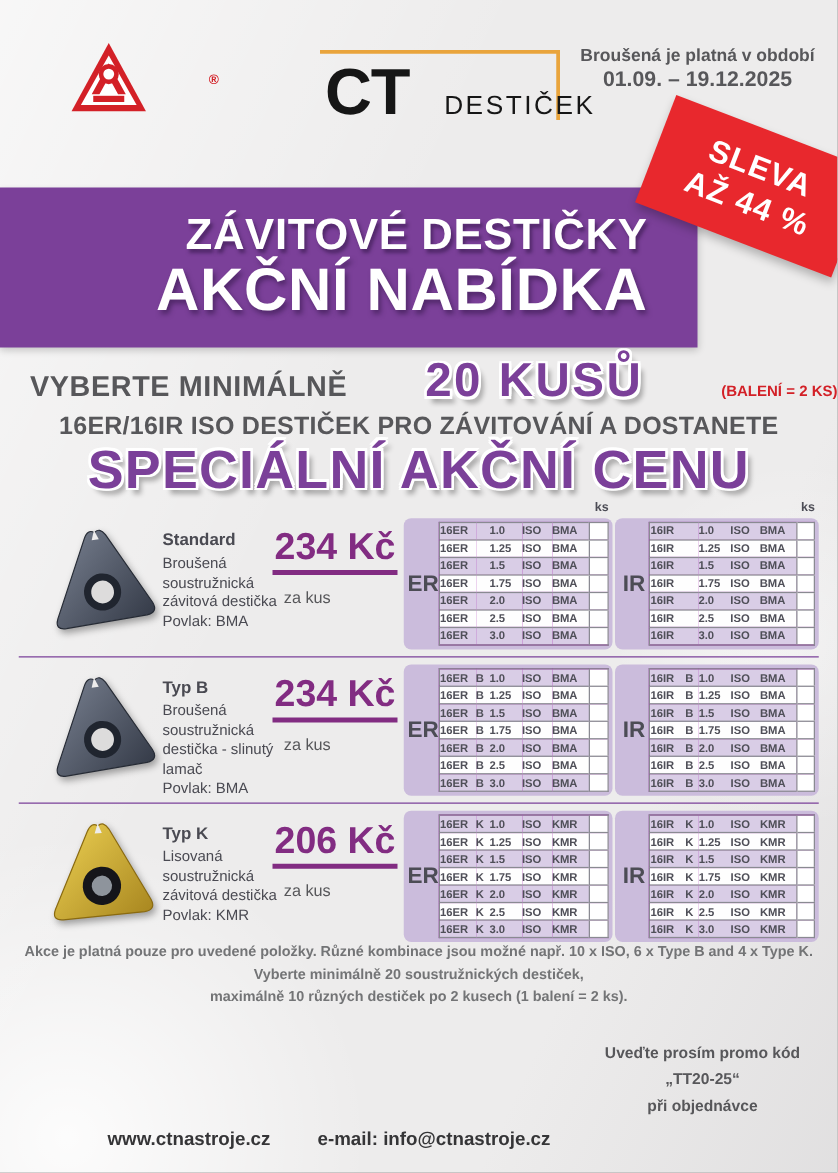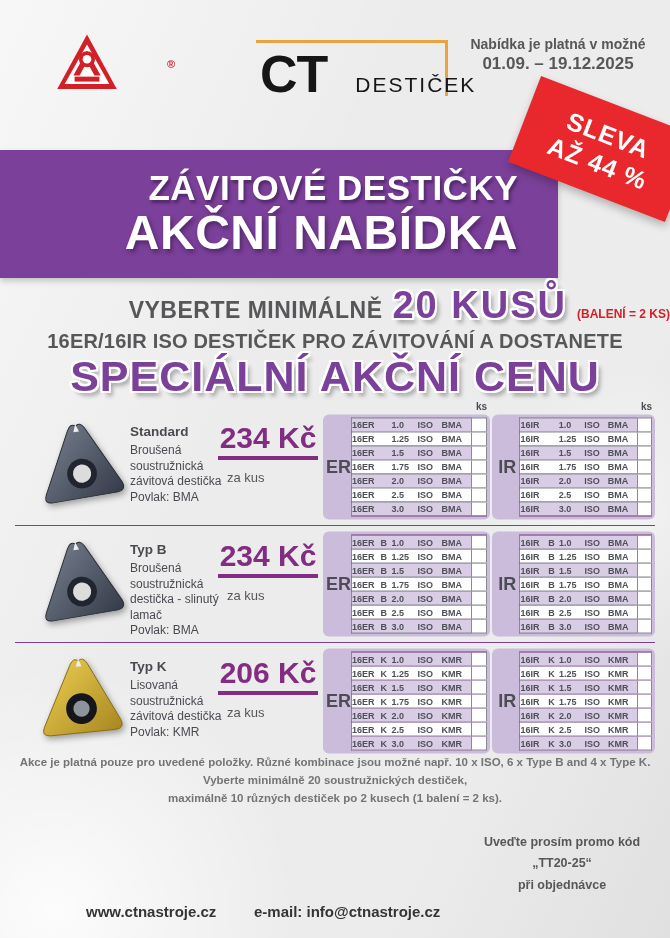--- a/index.html
+++ b/index.html
@@ -59,21 +59,21 @@
   
   .outline-purple{
     color:var(--purple,#7b4099); font-weight:bold;
     text-shadow:
       -2px -2px 0 #fff, 2px -2px 0 #fff, -2px 2px 0 #fff, 2px 2px 0 #fff,
       0 -2px 0 #fff, 0 2px 0 #fff, -2px 0 0 #fff, 2px 0 0 #fff,
       4px 5px 4px rgba(0,0,0,.30);
   }
   .intro-1{
     position:absolute; left:0; top:284px; width:100%;
-    display:flex; justify-content:flex-end; align-items:baseline; gap:10px;padding-left:24px;
+    display:flex; justify-content:space-between; align-items:baseline; gap:10px;padding-left:24px;
   }
   .intro-1 .pre{ font-size:23px; font-weight:bold; color:#57575a; letter-spacing:.5px;}
   .intro-1 .hl{ font-size:38px; letter-spacing:2px; }
   .intro-1 .pack{ font-size:12px; font-weight:bold; color:var(--red,#e2231a); }
   .intro-2{
     position:absolute; left:0; top:330px; width:100%; text-align:center;
     font-size:20px; font-weight:bold; color:#57575a; letter-spacing:.2px;
   }
   .intro-3{ position:absolute; left:0; top:352px; width:100%; text-align:center; font-size:43px; letter-spacing:1px;}
   
@@ -145,21 +145,21 @@
     </svg>
     <span class="cpt-reg">®</span>
   </div>
 
   <div class="ct-logo">
     <span class="ct-big">CT</span>
     <span class="ct-small">DESTIČEK</span>
   </div>
 
   <div class="validity">
-    <div class="v1">Nabídka je platná v možné</div>
+    <div class="v1">Broušená je platná v období</div>
     <div class="v2">01.09. – 19.12.2025</div>
   </div>
 
   <div class="badge">
     <div>SLEVA</div>
     <div>AŽ 44 %</div>
   </div>
 
   <div class="banner">
     <div class="b1">ZÁVITOVÉ DESTIČKY</div>

